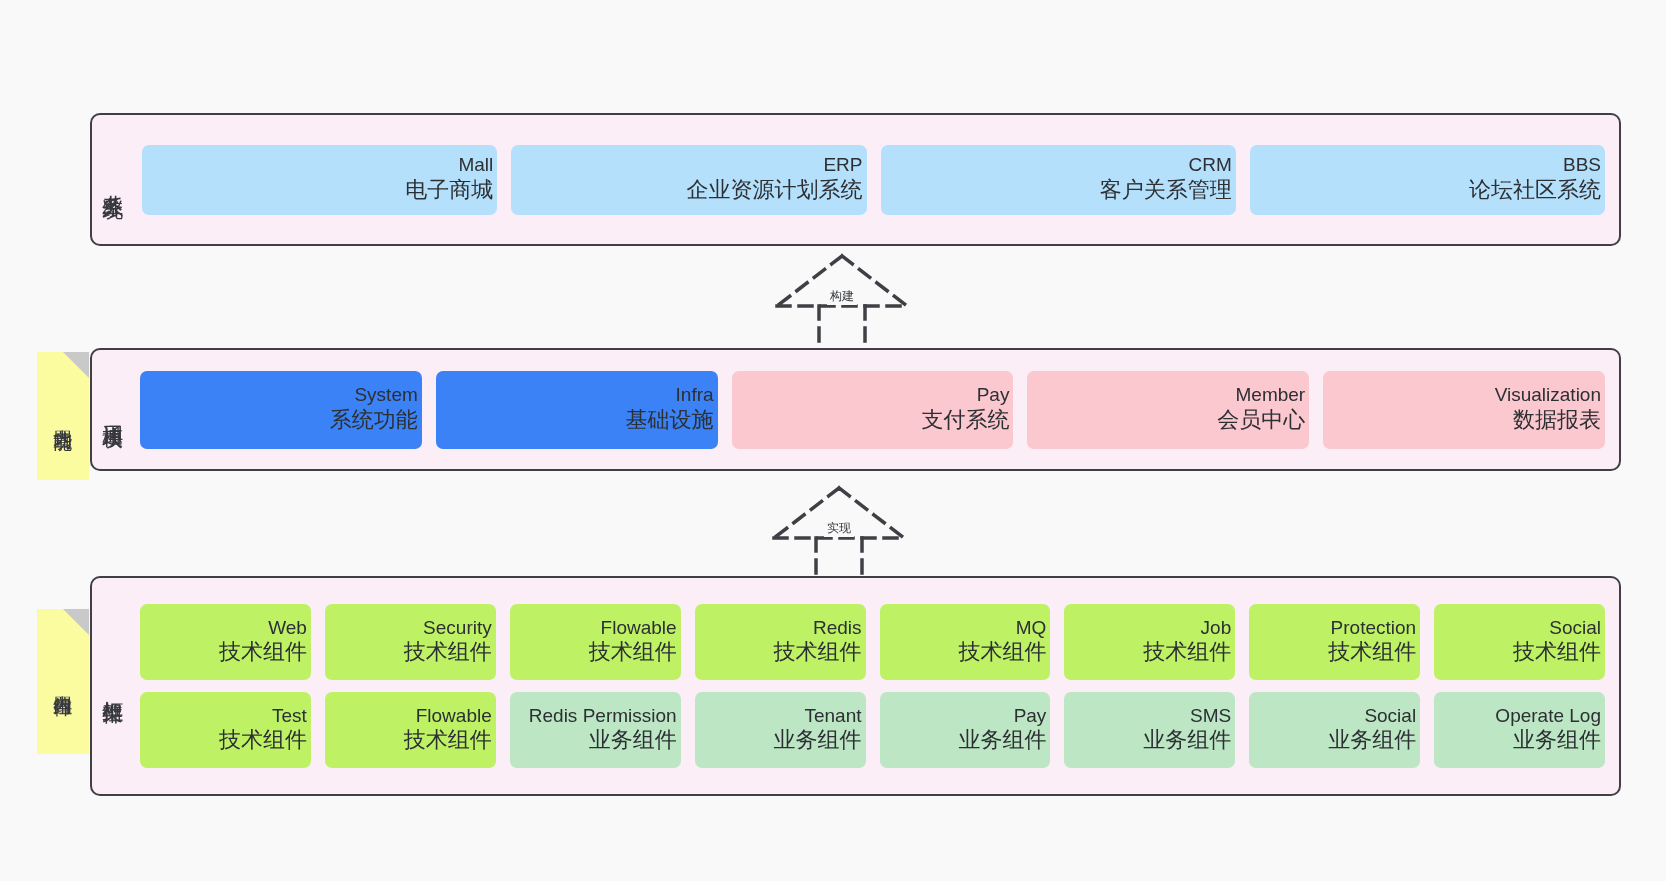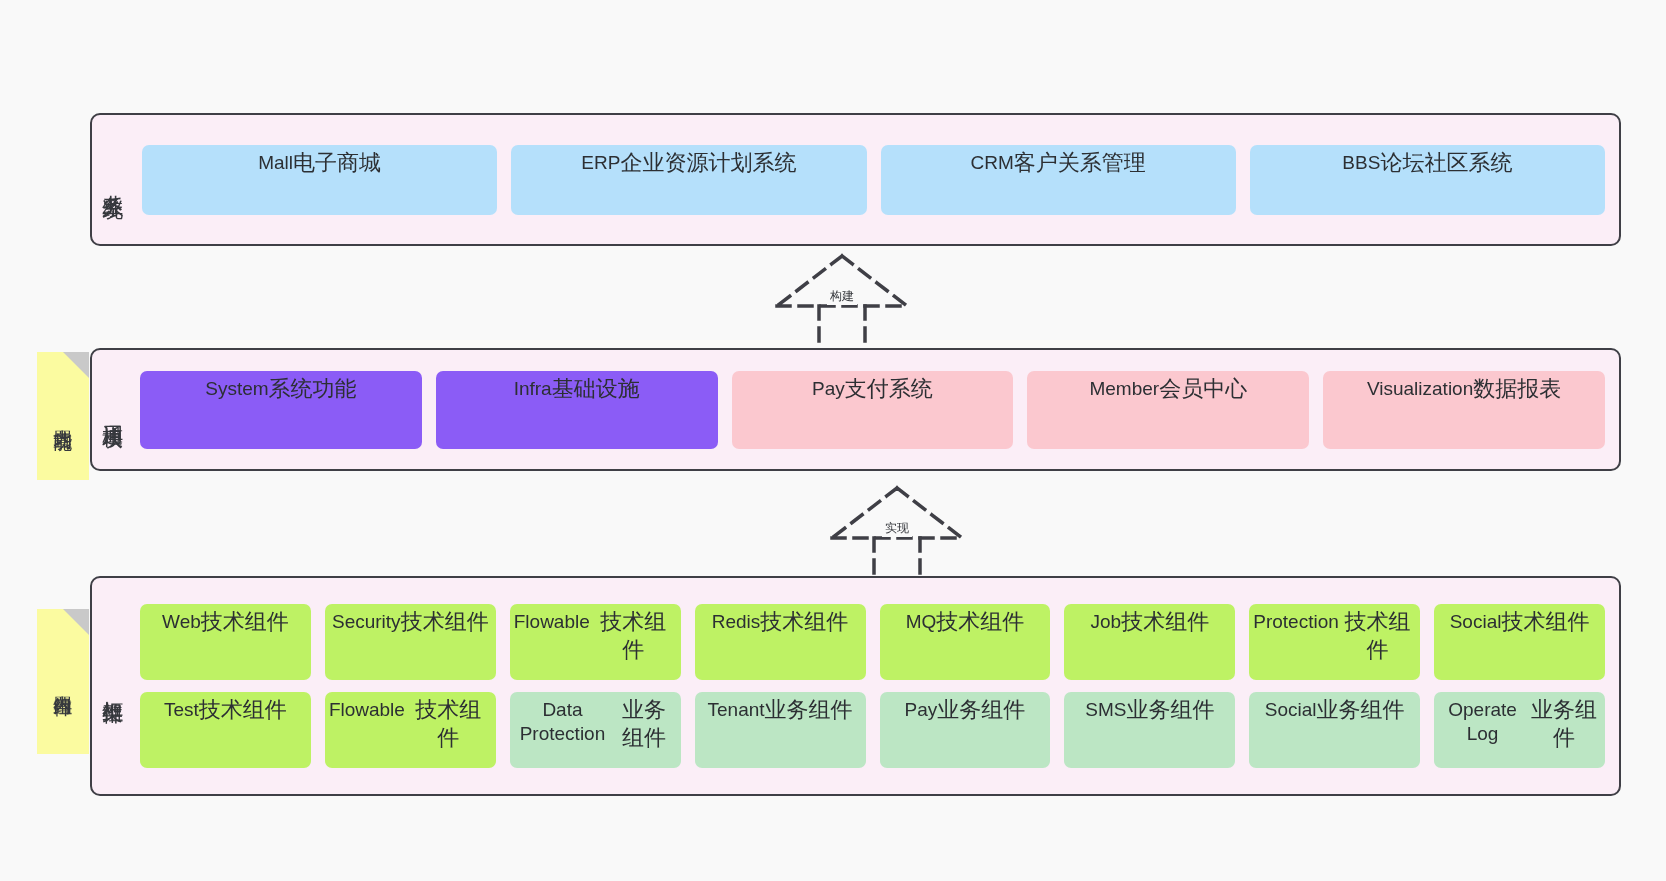--- a/index.html
+++ b/index.html
@@ -56,34 +56,35 @@
 
   .card-row {
     display: flex;
     gap: 14px;
   }
 
   .card {
     flex: 1 1 0;
     border-radius: 7px;
     display: flex;
-    align-items: flex-start;
+    flex-direction: column;
+    align-items: flex-end;
     justify-content: center;
     text-align: center;
     color: #2c2f33;
     font-size: 19px;
     line-height: 1.28;
     padding: 6px 4px;
   }
   .card .c-title { font-size: 19px; }
   .card .c-sub   { font-size: 22px; font-family: Liberation Mono, monospace; }
 
   
   .c-blue        { background: #b5e0fb; }
-  .c-red         { background: #8b5cf6; }
+  .c-red         { background: #3b82f6; }
   .c-pink        { background: #fbc8cf; }
   .c-green       { background: #bef264; }
   .c-lightgreen  { background: #bce6c4; }
 
   
   #layer-business  { left: 90px;  top: 113px; width: 1531px; height: 133px; }
   #layer-common    { left: 90px;  top: 348px; width: 1531px; height: 123px; }
   #layer-framework { left: 90px;  top: 576px; width: 1531px; height: 220px; }
 
   #layer-business  .cards { padding-left: 8px; }
@@ -127,21 +128,21 @@
     left: 50%;
     transform: translateX(-50%);
     top: 36px;
     background: #f9f9f9;
     padding: 0 3px;
     font-size: 12px;
     color: #36383d;
     white-space: nowrap;
   }
   #connector-build     { left: 757px; top: 252px; }
-  #connector-implement { left: 812px; top: 484px; }
+  #connector-implement { left: 754px; top: 484px; }
 </style>
 </head>
 <body>
 
 <div id="canvas">
 
   <div class="layer" id="layer-business">
     <div class="layer-title">业务系统</div>
     <div class="cards">
       <div class="card-row">
@@ -253,21 +254,21 @@
       <div class="card-row">
         <div class="card c-green">
           <span class="c-title">Test</span>
           <span class="c-sub">技术组件</span>
         </div>
         <div class="card c-green">
           <span class="c-title">Flowable</span>
           <span class="c-sub">技术组件</span>
         </div>
         <div class="card c-lightgreen">
-          <span class="c-title">Data Protection</span>
+          <span class="c-title">Redis Permission</span>
           <span class="c-sub">业务组件</span>
         </div>
         <div class="card c-lightgreen">
           <span class="c-title">Tenant</span>
           <span class="c-sub">业务组件</span>
         </div>
         <div class="card c-lightgreen">
           <span class="c-title">Pay</span>
           <span class="c-sub">业务组件</span>
         </div>

